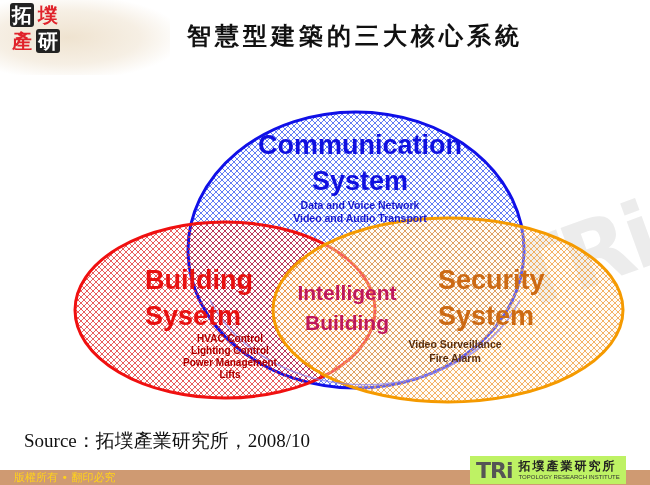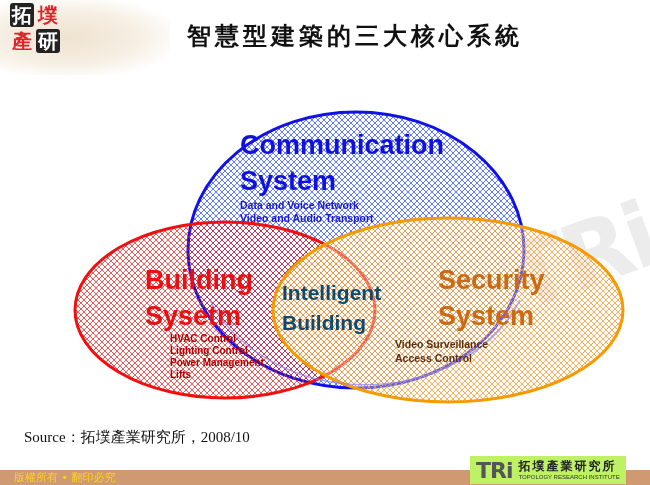--- a/index.html
+++ b/index.html
@@ -8,29 +8,29 @@
     background: radial-gradient(ellipse at 40% 50%, #efe3d0 0%, #f6efe4 50%, rgba(255,255,255,0) 80%); }
   .logo { position:absolute; left:10px; top:3px; width:52px; height:50px; }
   .logo .cell { position:absolute; width:24px; height:24px; font-family:"DejaVu Sans", sans-serif; font-weight:bold; font-size:20px; line-height:24px; text-align:center; }
   .logo .c1 { left:0; top:0; background:#222; color:#fff; border-radius:3px; }
   .logo .c2 { left:26px; top:0; color:#e0232b; }
   .logo .c3 { left:0; top:26px; color:#e0232b; }
   .logo .c4 { left:26px; top:26px; background:#222; color:#fff; border-radius:3px; }
   .title { position:absolute; left:0; width:650px; top:20px; text-align:center; font-family:"DejaVu Serif", serif; font-size:24px; font-weight:bold; letter-spacing:4px; color:#111; padding-left:60px; box-sizing:border-box; }
   .watermark { position:absolute; right:-10px; top:230px; font-family:"DejaVu Sans", sans-serif; font-weight:bold; font-size:90px; color:#ececec; transform:rotate(-20deg); letter-spacing:-4px; }
   svg.venn { position:absolute; left:0; top:0; }
-  .lbl { position:absolute; text-align:left; white-space:nowrap; font-weight:bold; }
+  .lbl { position:absolute; text-align:center; white-space:nowrap; font-weight:bold; }
   .comm-title { left:240px; top:127px; width:240px; font-size:27px; line-height:36px; color:#1010e0; }
   .comm-sub { left:240px; top:199px; width:240px; font-size:10.5px; line-height:13px; color:#1a1ad0; }
   .bld-title { left:145px; top:262px; font-size:27px; line-height:36px; color:#e81010; text-align:left; }
   .bld-sub { left:170px; top:333px; width:120px; font-size:10px; line-height:12px; color:#b00000; }
   .sec-title { left:438px; top:262px; font-size:27px; line-height:36px; color:#cc6a14; text-align:left; }
   .sec-sub { left:395px; top:337px; width:120px; font-size:10.5px; line-height:14px; color:#5a3010; }
-  .ib-title { left:282px; top:278px; width:130px; font-size:21px; line-height:30px; color:#0c4a6e; font-weight:bold; }
-  .source { position:absolute; left:24px; top:428px; font-family:"Liberation Serif", serif; font-size:15px; color:#111; }
+  .ib-title { left:282px; top:278px; width:130px; font-size:21px; line-height:30px; color:#be185d; font-weight:bold; }
+  .source { position:absolute; left:24px; top:428px; font-family:"Liberation Serif", serif; font-size:19px; color:#111; }
   .footer { position:absolute; left:0; top:470px; width:650px; height:15px; background:#cf9a72; }
   .footer-text { position:absolute; left:14px; top:0; font-size:11px; line-height:15px; color:#ffd21a; font-family:"DejaVu Sans", sans-serif; }
   .tri-logo { position:absolute; left:470px; top:456px; height:28px; display:flex; align-items:center; background:#bef264; padding:0 6px; }
   .tri-mark { font-family:"DejaVu Sans", sans-serif; font-weight:bold; font-size:22px; color:#555; letter-spacing:-1px; }
   .tri-text { margin-left:6px; display:flex; flex-direction:column; }
   .tri-cn { font-size:12px; font-weight:bold; color:#222; letter-spacing:2px; line-height:13px; }
   .tri-en { font-size:6px; color:#333; line-height:8px; }
 </style>
 </head>
 <body>
@@ -85,21 +85,21 @@
   <div>Power Management</div>
   <div>Lifts</div>
 </div>
 
 <div class="lbl sec-title">
   <div>Security</div>
   <div>System</div>
 </div>
 <div class="lbl sec-sub">
   <div>Video Surveillance</div>
-  <div>Access Control</div>
+  <div>Fire Alarm</div>
 </div>
 
 <div class="lbl ib-title">
   <div>Intelligent</div>
   <div>Building</div>
 </div>
 
 <div class="source">Source：拓墣產業研究所，2008/10</div>
 
 <div class="footer">

